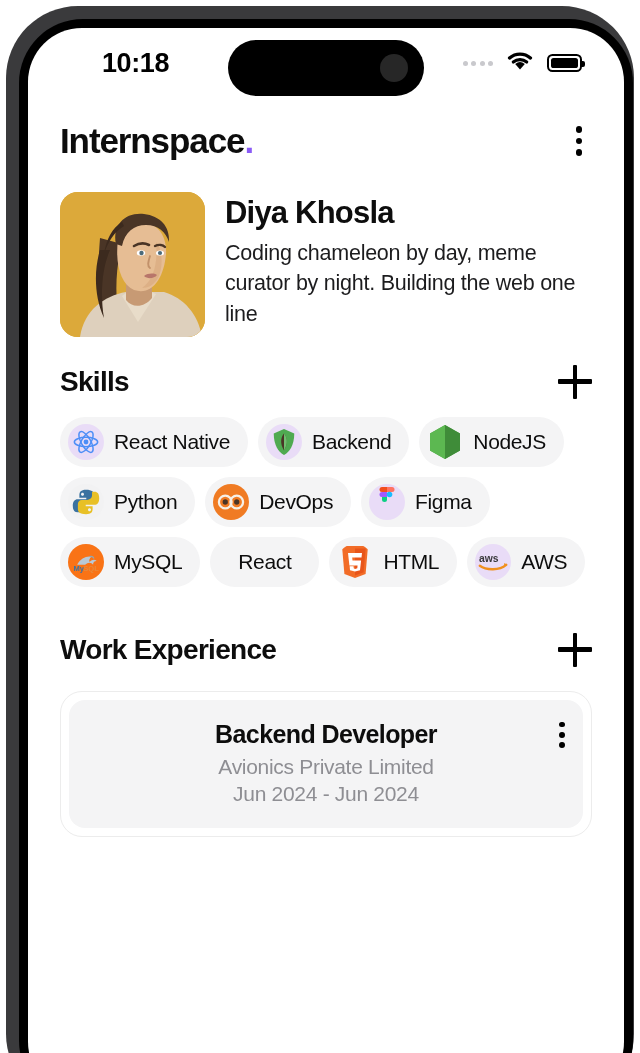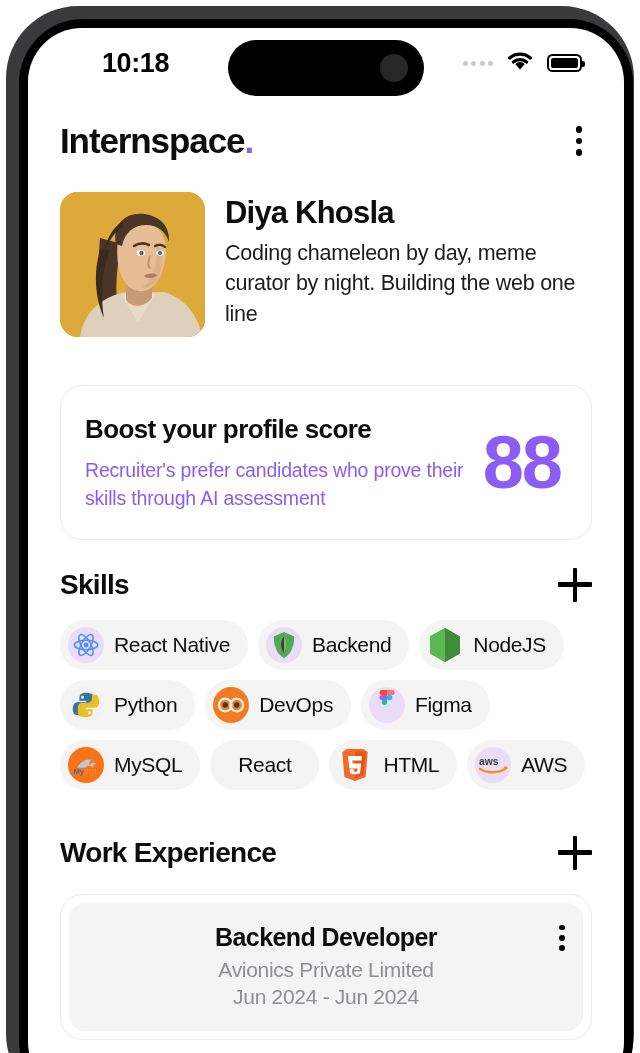--- a/index.html
+++ b/index.html
@@ -230,27 +230,20 @@
           <path d="M90 64 C88 70 87 74 90 76" stroke="#c2916a" stroke-width="1.8" fill="none" stroke-linecap="round"></path>
           <path d="M84 84 C88 81 94 81 97 83 C94 87 87 87 84 84 Z" fill="#b8766a"></path>
         </svg>
       </div>
       <div class="profile-text">
         <div class="profile-name">Diya Khosla</div>
         <div class="profile-bio">Coding chameleon by day, meme curator by night. Building the web one line</div>
       </div>
     </div>
 
-    <div class="boost-card">
-      <div>
-        <div class="boost-title">Boost your profile score</div>
-        <div class="boost-sub">Recruiter's prefer candidates who prove their skills through AI assessment</div>
-      </div>
-      <div class="boost-score">88</div>
-    </div>
 
     <div class="section-head">
       <div class="section-title">Skills</div>
       <div class="plus-btn"></div>
     </div>
 
     <div class="skills-wrap">
 
       <div class="chip">
         <span class="chip-icon" style="background:#e9dcf7">

